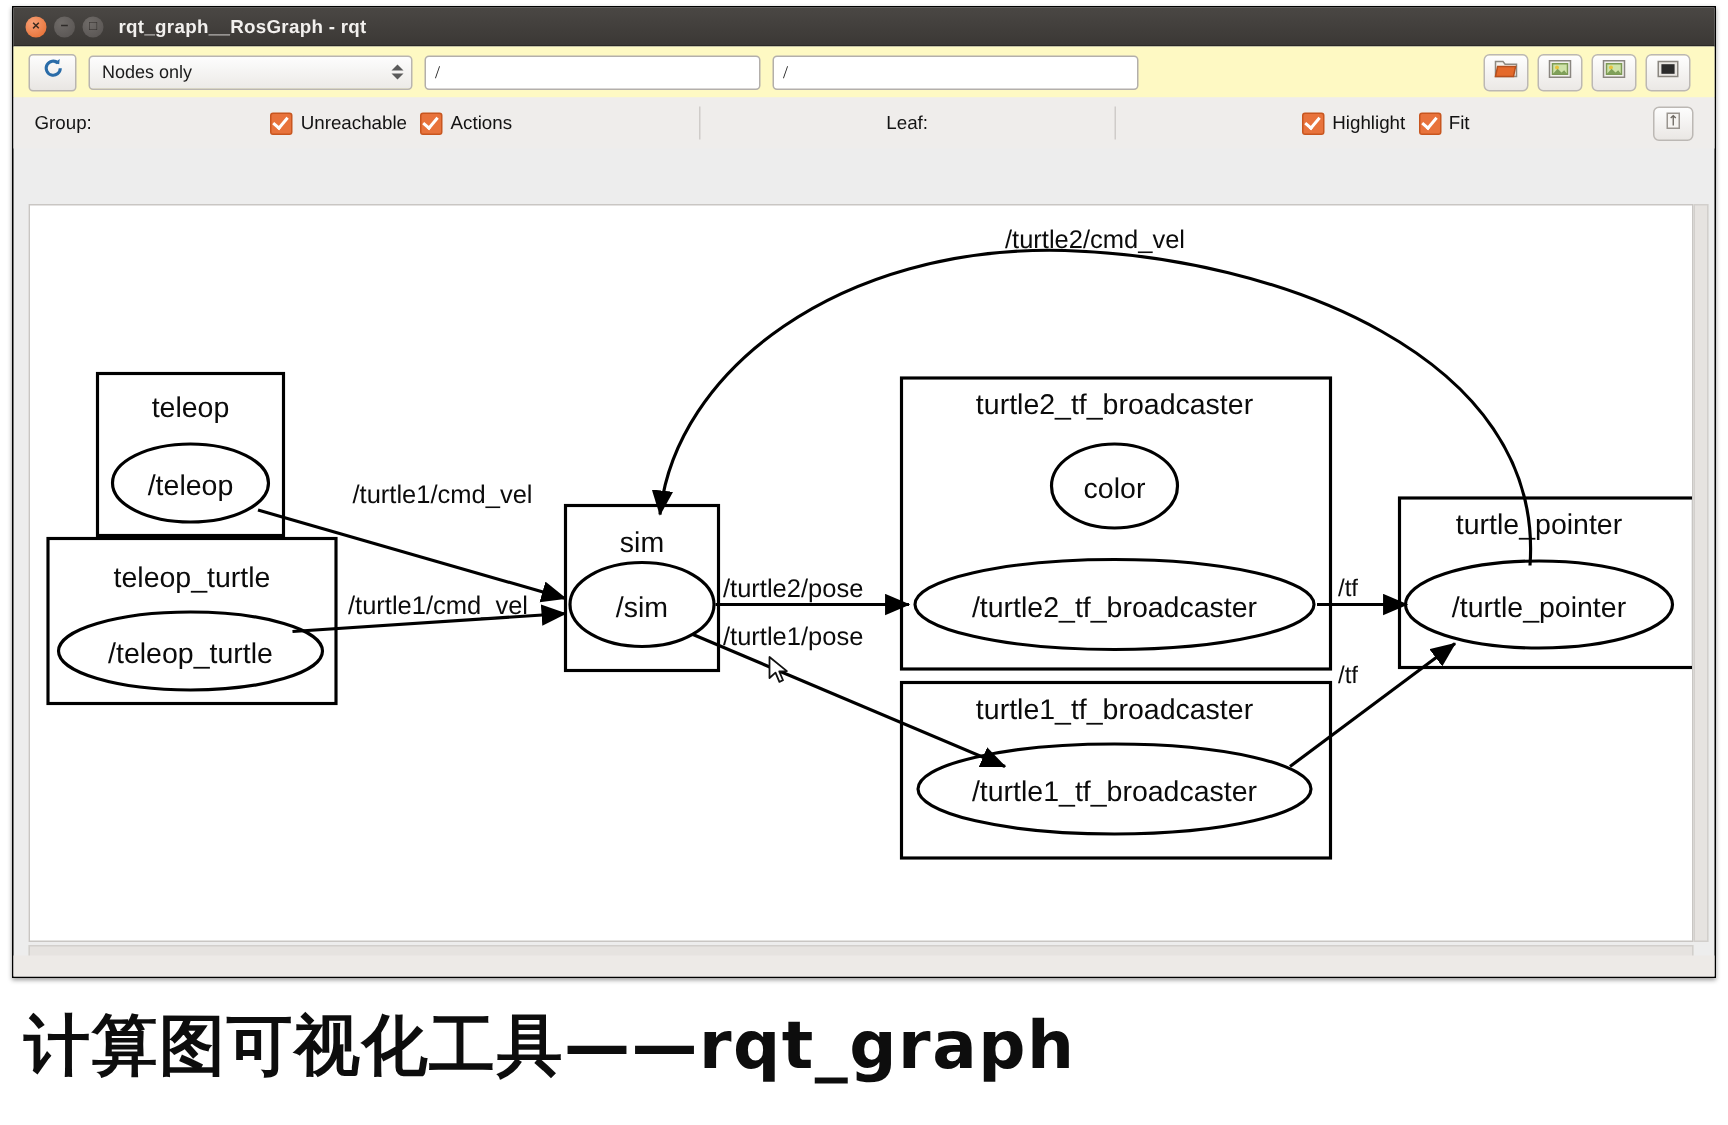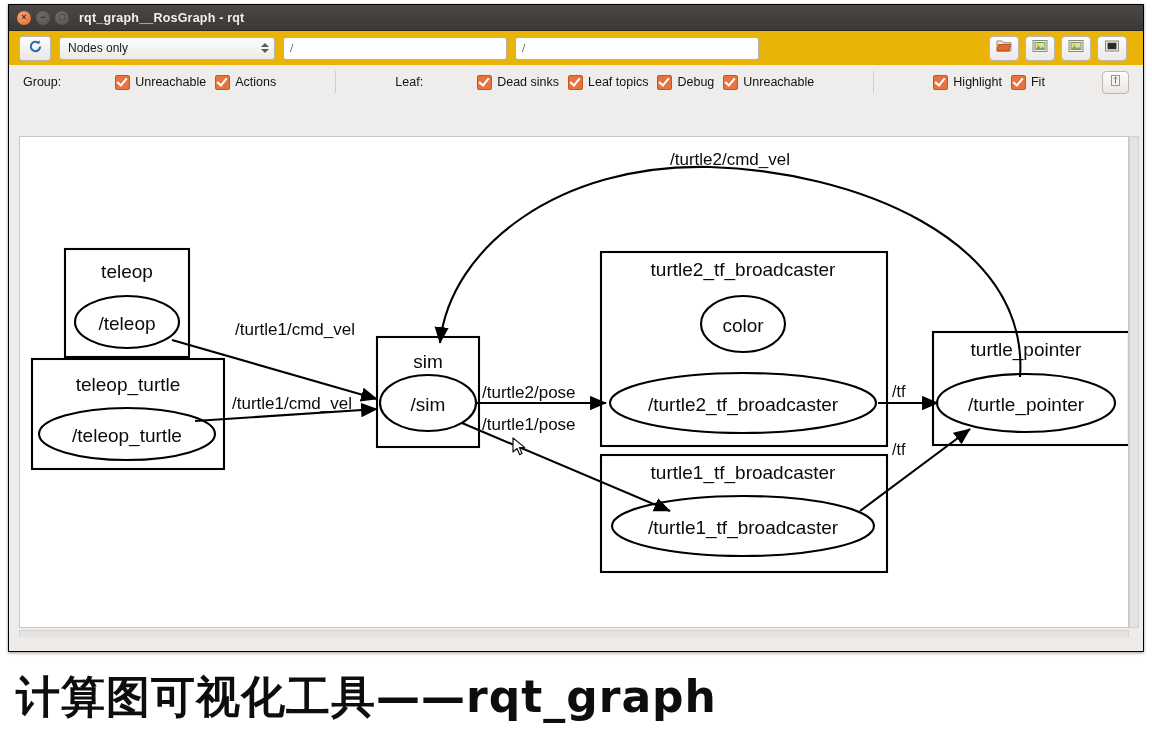--- a/index.html
+++ b/index.html
@@ -32,21 +32,21 @@
   .pb-letter{font-size:11px;color:#3a3a3a;}
   .pb-help{width:15px;height:15px;border-radius:50%;
            background:radial-gradient(circle at 35% 28%,#7fc0ef,#1767b4);
            color:#fff;font-size:10px;font-weight:bold;display:flex;
            align-items:center;justify-content:center;}
   .pb-dash{font-size:12px;color:#3a3a3a;line-height:8px;}
   .pb-o{font-size:12px;color:#3a3a3a;}
 
   
   .toolrow{height:34px;display:flex;align-items:center;padding:0 10px;
-           box-sizing:border-box;background:#eab308;gap:8px;}
+           box-sizing:border-box;background:#fef9c3;gap:8px;}
   .tbtn{width:30px;height:23px;border:1px solid #b9b5b1;border-radius:3px;
         background:linear-gradient(#fdfdfd,#e9e6e3);display:flex;
         align-items:center;justify-content:center;}
   .refresh-ico{width:15px;height:15px;}
   .combo{position:relative;width:216px;height:23px;border:1px solid #b9b5b1;border-radius:3px;
          background:linear-gradient(#fdfdfd,#eceae7);display:flex;align-items:center;
          padding:0 18px 0 8px;box-sizing:border-box;font-size:12px;color:#1b1b1b;}
   .spin{position:absolute;right:5px;top:50%;transform:translateY(-50%);
         display:flex;flex-direction:column;gap:2px;}
   .spin i{display:block;width:0;height:0;border-left:4px solid transparent;
@@ -198,38 +198,20 @@
       </label>
       <label class="cb">
         <span class="box"></span>
         <span>Actions</span>
       </label>
     </div>
 
     <span class="vsep"></span>
 
     <span class="lbl">Leaf:</span>
-    <div class="grp" style="margin-left:9px;">
-      <label class="cb">
-        <span class="box"></span>
-        <span>Dead sinks</span>
-      </label>
-      <label class="cb">
-        <span class="box"></span>
-        <span>Leaf topics</span>
-      </label>
-      <label class="cb">
-        <span class="box"></span>
-        <span>Debug</span>
-      </label>
-      <label class="cb">
-        <span class="box"></span>
-        <span>Unreachable</span>
-      </label>
-    </div>
 
     <span class="vsep"></span>
 
     <div class="grp">
       <label class="cb">
         <span class="box"></span>
         <span>Highlight</span>
       </label>
       <label class="cb">
         <span class="box"></span>

